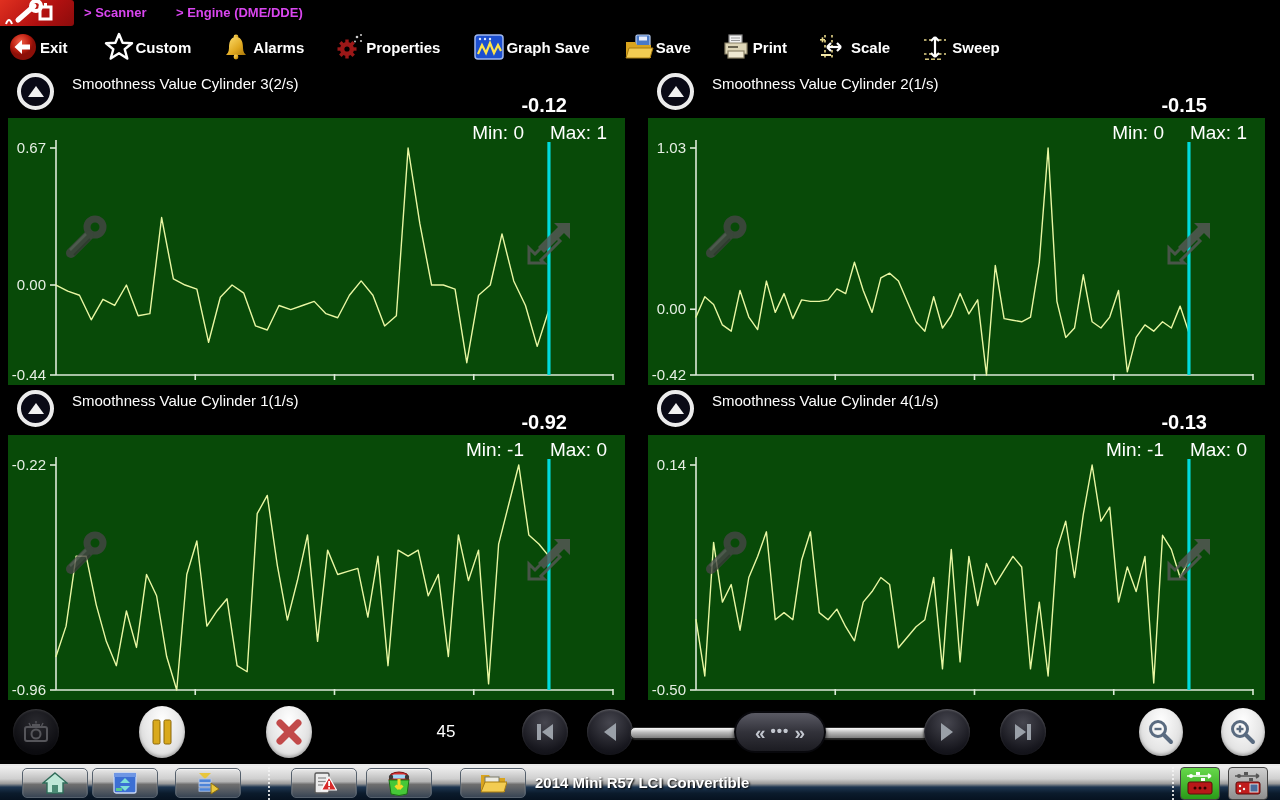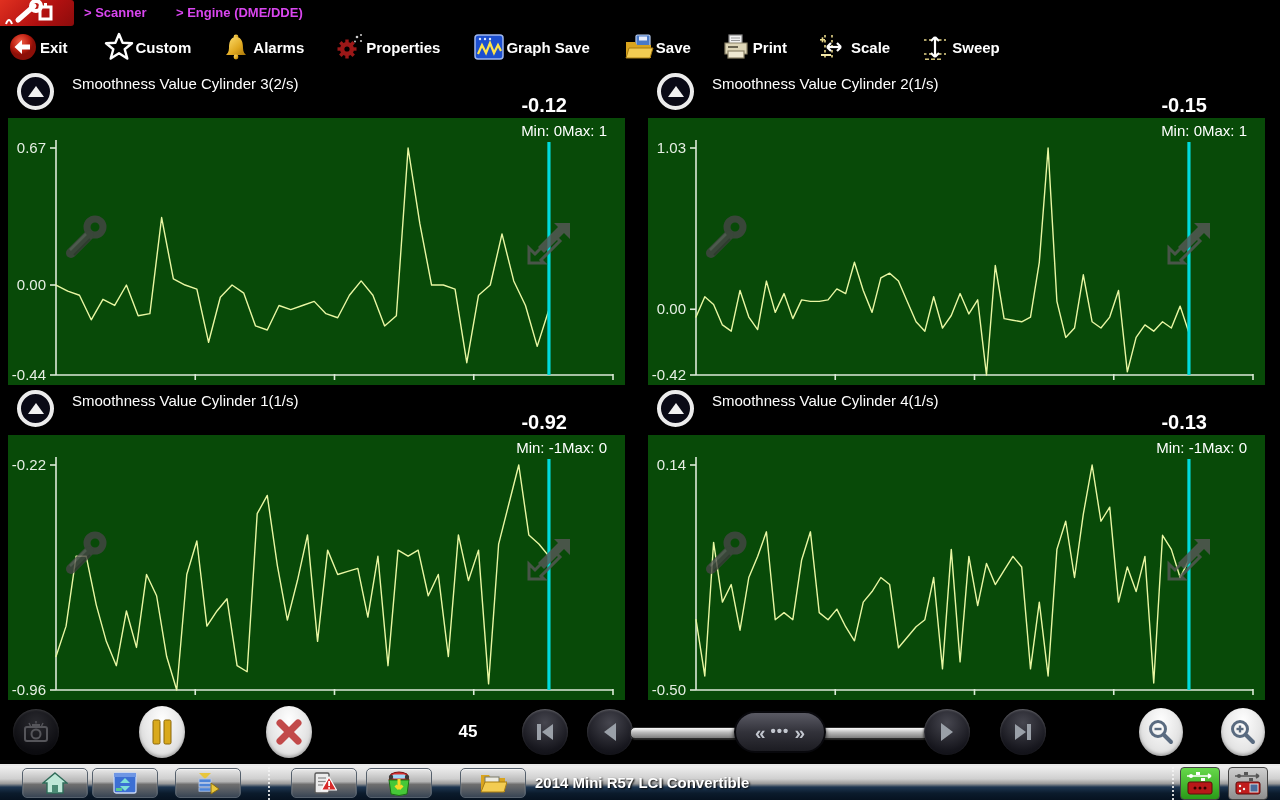--- a/index.html
+++ b/index.html
@@ -20,33 +20,33 @@
     display:grid;grid-template-columns:617px 617px;grid-template-rows:317px 315px;column-gap:23px;padding-left:8px;}
   .panel{display:flex;flex-direction:column;position:relative;}
   .phead{position:relative;height:50px;background:#000;flex:0 0 50px;}
   .collapse-btn{position:absolute;left:9px;top:5px;width:37px;height:37px;border-radius:50%;
     background:#0a0a16;border:4px solid #ececec;box-sizing:border-box;display:flex;align-items:center;justify-content:center;cursor:pointer;
     box-shadow:0 2px 3px rgba(0,0,0,.8);}
   .collapse-btn .tri{width:0;height:0;border-left:8px solid transparent;border-right:8px solid transparent;border-bottom:11px solid #f2f2f2;}
   .ptitle{position:absolute;left:64px;top:7px;color:#fff;font-size:15px;}
   .pvalue{position:absolute;right:58px;bottom:1px;color:#fff;font-size:20px;font-weight:bold;}
   .plot{position:relative;flex:1;background:#084a08;overflow:hidden;}
-  .minmax{position:absolute;top:4px;right:18px;color:#fff;font-size:15px;display:flex;z-index:4;}
+  .minmax{position:absolute;top:4px;right:18px;color:#fff;font-size:19px;display:flex;gap:26px;z-index:4;}
   .wrench-icon{position:absolute;left:52px;top:36%;z-index:3;opacity:.8;}
   .expand-icon{position:absolute;left:516px;top:37%;z-index:3;opacity:.8;}
   .plot svg.wave{position:absolute;left:0;top:0;}
   
   #playbar{position:absolute;top:700px;left:0;width:1280px;height:64px;background:#000;}
   .pb-circle{position:absolute;width:46px;height:46px;border-radius:50%;top:9px;
     background:radial-gradient(circle at 50% 30%,#46464f,#16161d 70%,#0a0a0f);box-shadow:inset 0 1px 2px rgba(255,255,255,.25),0 2px 3px #000;cursor:pointer;
     display:flex;align-items:center;justify-content:center;}
   .pb-oval{position:absolute;width:46px;height:52px;border-radius:50%;top:6px;cursor:pointer;
     background:radial-gradient(ellipse at 50% 28%,#ffffff,#e7e7e7 55%,#c9c9c9);box-shadow:0 3px 5px rgba(0,0,0,.9),inset 0 -2px 3px rgba(0,0,0,.25);
     display:flex;align-items:center;justify-content:center;}
-  #frame-num{position:absolute;left:440px;top:9px;width:56px;text-align:center;color:#fff;font-size:17px;font-weight:bold;line-height:46px;}
+  #frame-num{position:absolute;left:418px;top:9px;width:56px;text-align:center;color:#fff;font-size:17px;font-weight:normal;line-height:46px;}
   #slider-track{position:absolute;left:630px;top:27px;width:302px;height:10px;border-radius:5px;cursor:pointer;
     background:linear-gradient(#fbfbfb,#b9b9b9 45%,#7c7c7c);border:1px solid #2a2a2a;box-shadow:0 1px 1px rgba(255,255,255,.15);}
   #slider-handle{position:absolute;left:734px;top:11px;width:92px;height:42px;border-radius:21px;cursor:grab;
     background:linear-gradient(#5a5a64,#32323a 50%,#1c1c22);border:2px solid #08080c;box-sizing:border-box;
     display:flex;align-items:center;justify-content:center;gap:5px;box-shadow:0 2px 4px rgba(0,0,0,.8);}
   #slider-handle span{color:#c3c7cf;font-weight:bold;font-size:19px;line-height:1;}
   #slider-handle .dots{font-size:15px;letter-spacing:1px;margin-top:-4px;}
   
   #taskbar{position:absolute;top:764px;left:0;width:1280px;height:36px;
     background:linear-gradient(#f0f0f0 0%,#cfcfcf 38%,#9a9a9a 52%,#1d3550 62%,#0b1b2c 80%,#061220 100%);

